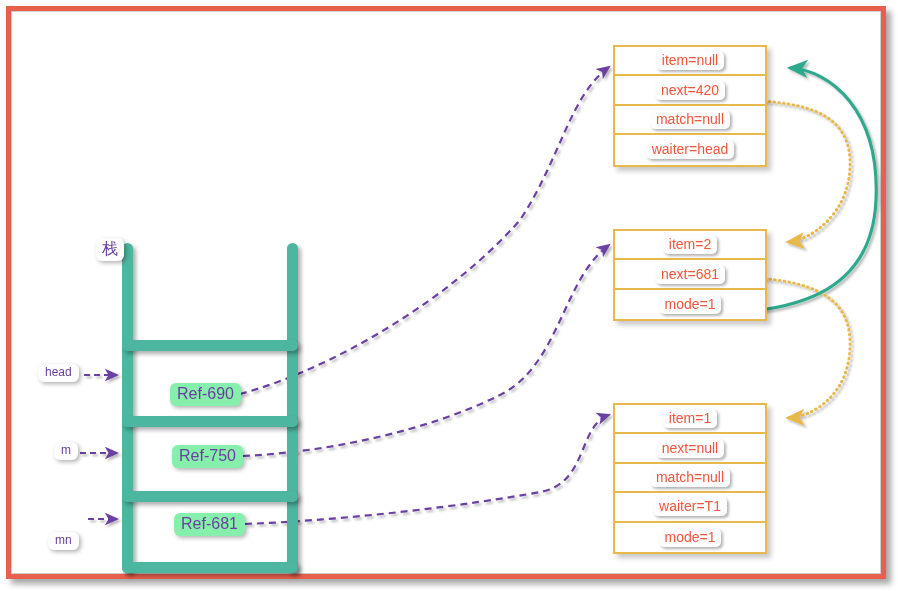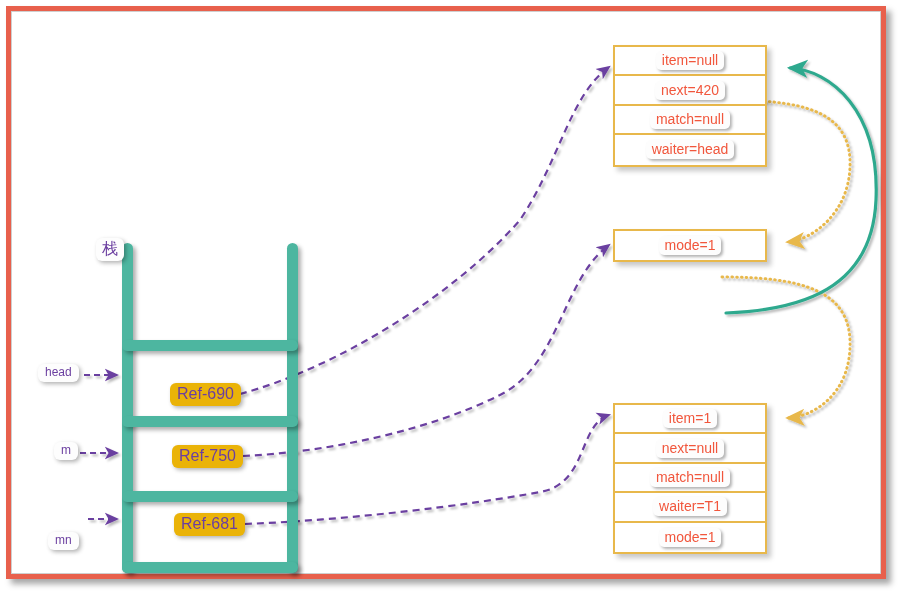--- a/index.html
+++ b/index.html
@@ -102,21 +102,21 @@
     border-radius: 6px;
     box-shadow: 2px 2px 4px rgba(0,0,0,0.30);
     white-space: nowrap;
     line-height: 1.1;
   }
   .tag.cjk { font-size: 16px; padding: 2px 6px 3px 6px; }
   .ref-tag {
     position: absolute;
     font-size: 16px;
     color: #6b3fa0;
-    background: #eab308;
+    background: #86efac;
     padding: 2px 7px 3px 7px;
     border-radius: 6px;
     box-shadow: 2px 2px 4px rgba(0,0,0,0.30);
     white-space: nowrap;
     line-height: 1.15;
   }
 </style>
 </head>
 <body>
 
@@ -191,20 +191,26 @@
     <div class="node-row">
       <span class="cell">match=null</span>
     </div>
     <div class="node-row">
       <span class="cell">waiter=head</span>
     </div>
   </div>
 
   <div class="node-box" style="left:613px; top:229px;">
     <div class="node-row">
+      <span class="cell">item=2</span>
+    </div>
+    <div class="node-row">
+      <span class="cell">next=681</span>
+    </div>
+    <div class="node-row">
       <span class="cell">mode=1</span>
     </div>
   </div>
 
   <div class="node-box" style="left:613px; top:403px;">
     <div class="node-row">
       <span class="cell">item=1</span>
     </div>
     <div class="node-row">
       <span class="cell">next=null</span>

